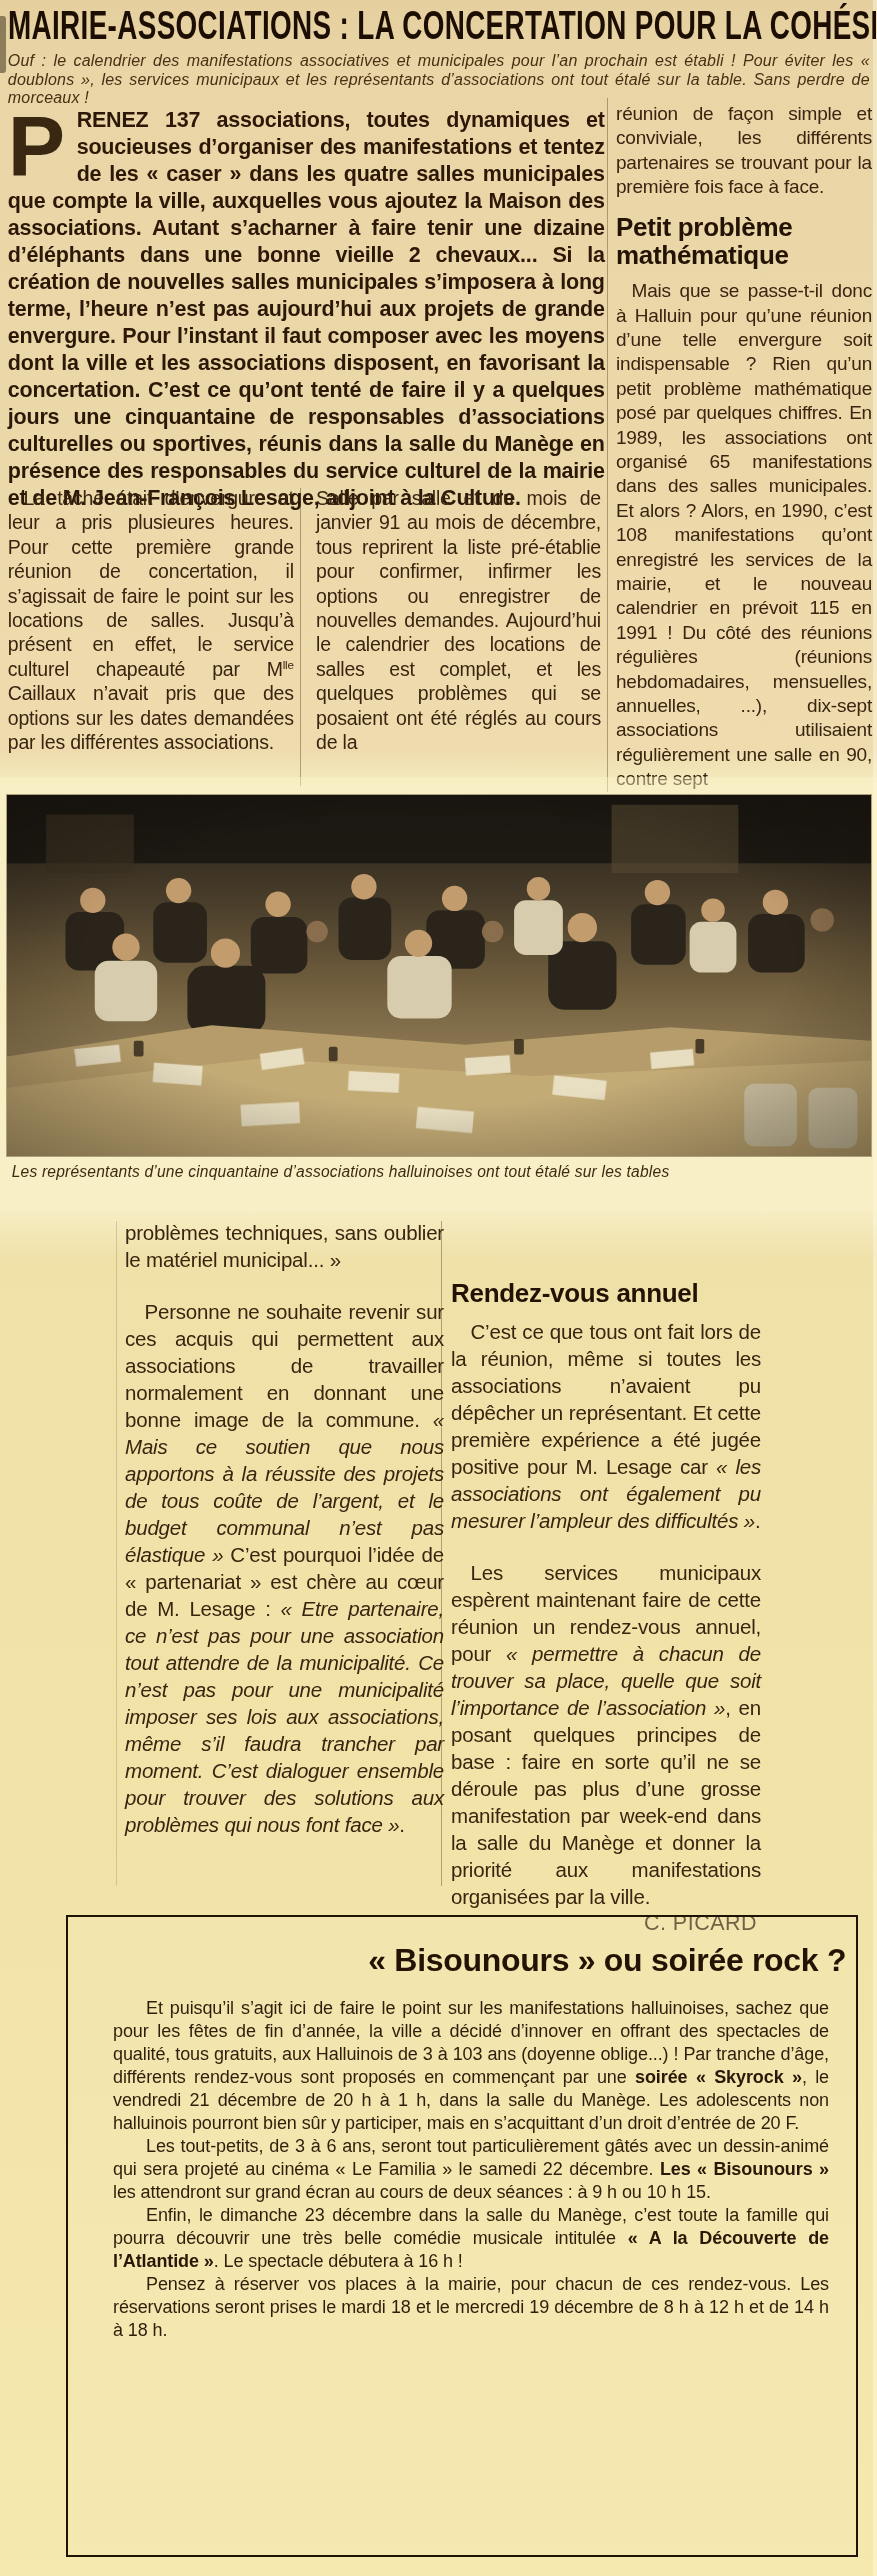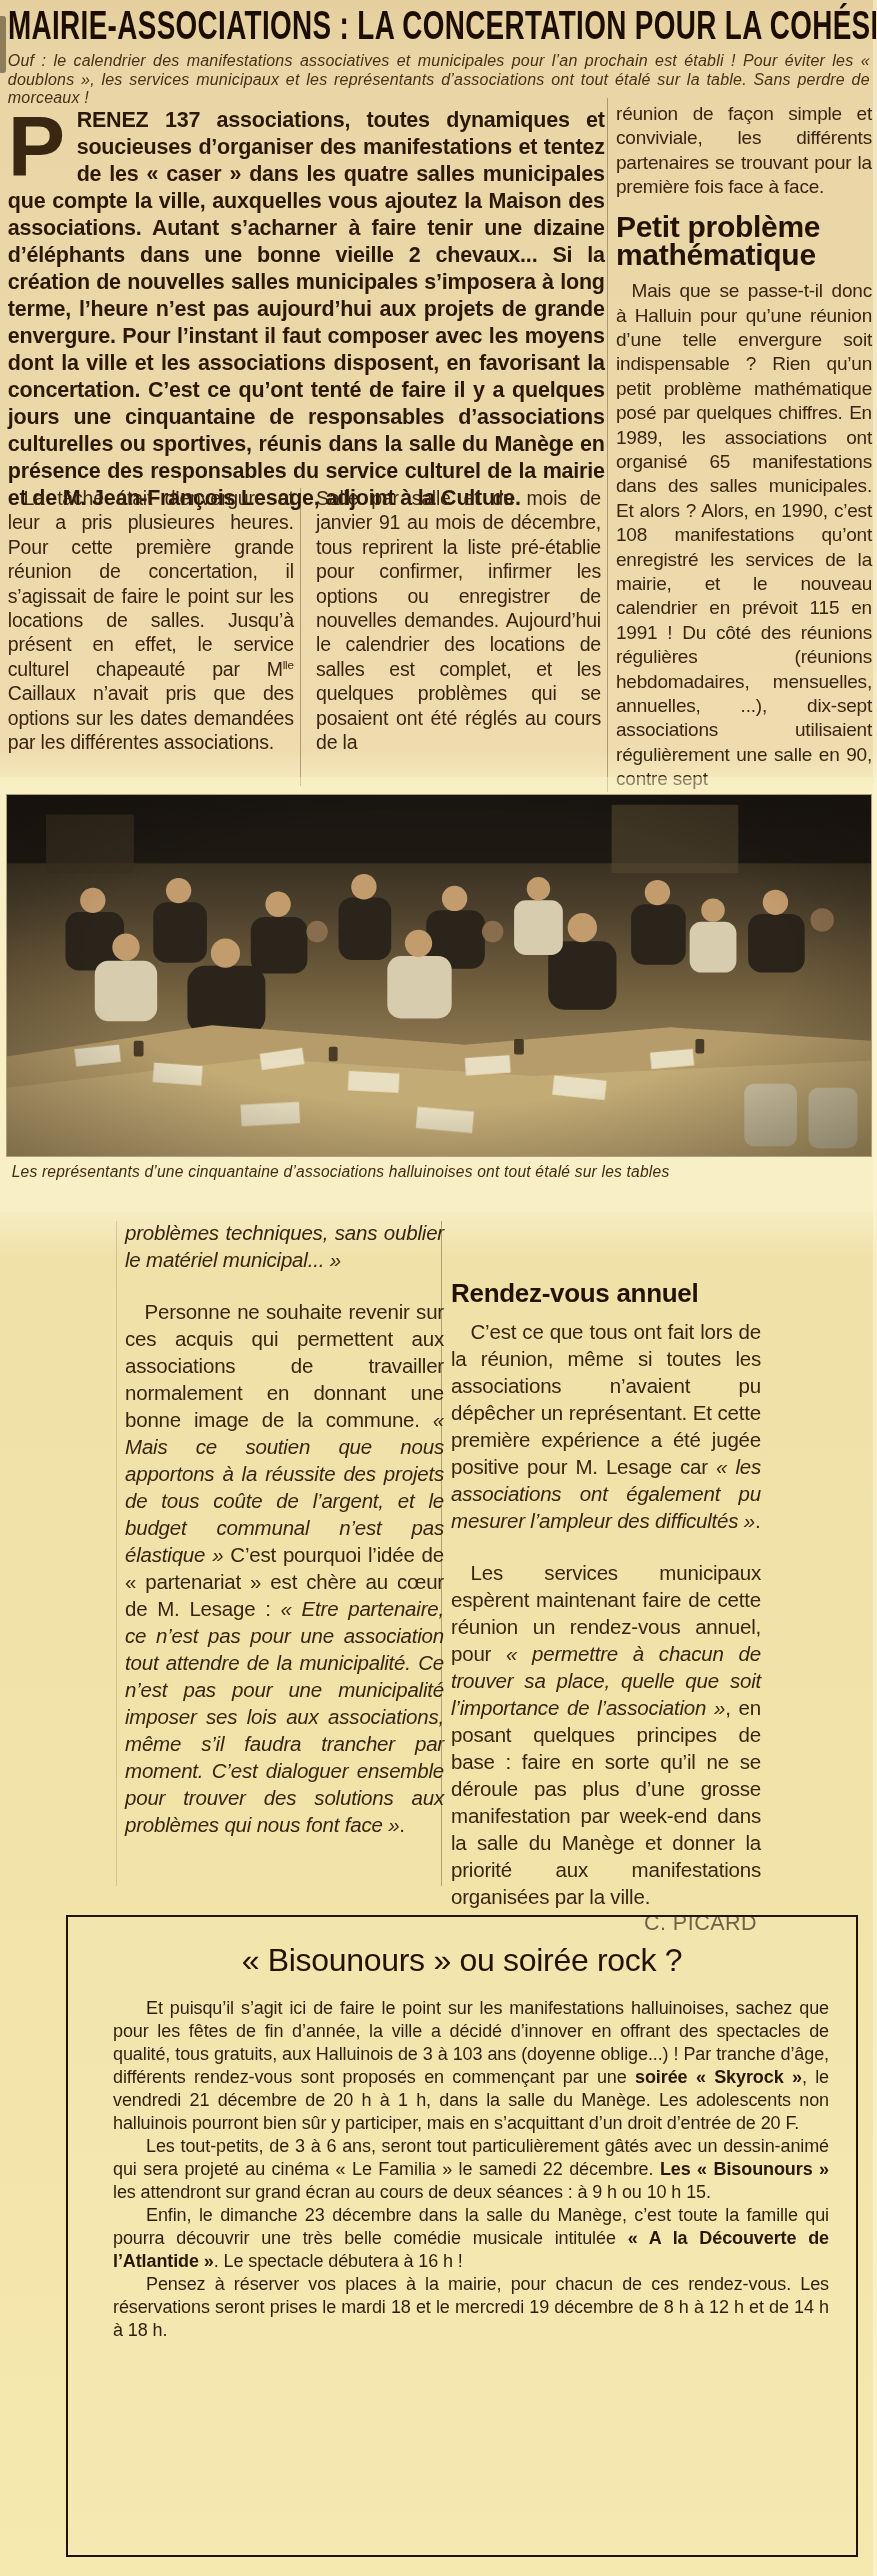--- a/index.html
+++ b/index.html
@@ -38,44 +38,44 @@
   .rule-b{left:607px;top:98px;height:694px;}
   .rule-c{left:441px;top:1221px;height:665px;}
   .rule-d{left:116px;top:1221px;height:665px;background:rgba(70,45,20,.18);}
   .bodycol{position:absolute;font-size:19.5px;line-height:24.4px;text-align:justify;color:#3a2410;letter-spacing:-0.2px;}
   .col1{top:486px;left:7.8px;width:286px;}
   .col2{top:486px;left:316px;width:285px;}
   .col3{top:102px;left:616px;width:256px;font-size:19px;}
   .col1 p,.col2 p,.col3 p{margin:0;}
   .indent{text-indent:15.6px;}
   .subhead{
-    font-size:30px;line-height:28px;font-weight:800;color:#241204;
+    font-size:26px;line-height:28px;font-weight:800;color:#241204;
     margin:13.7px 0 9.8px 0;letter-spacing:-0.3px;text-align:left;
   }
   .photo-band{position:absolute;top:777px;left:0;width:878px;height:435px;background:rgba(252,244,204,.45);}
   .photo{position:absolute;top:795px;left:6.8px;width:864px;height:361px;box-shadow:0 0 0 1px rgba(60,40,15,.4);}
   .caption{
     position:absolute;top:1163px;left:11.7px;width:849px;
     font-size:15.6px;font-style:italic;color:#3d2b12;letter-spacing:0.2px;
   }
   .s2col{position:absolute;font-size:20.5px;line-height:27px;text-align:justify;color:#3a2410;letter-spacing:-0.2px;}
   .s2left{top:1219px;left:125px;width:319px;}
   .s2right{top:1279px;left:451px;width:310px;}
   .s2col p{margin:0;}
   .s2col .para-gap{margin-top:25px;}
   .s2col .indent20{text-indent:19.5px;}
-  .ital{font-style:italic;}
+  .ital{}
   .s2head{font-size:26px;line-height:29px;font-weight:800;color:#231204;margin:0 0 9.8px 0;letter-spacing:-0.3px;}
   .byline{margin-top:15.6px;text-align:right;font-weight:400;font-size:21.5px;color:#2c1808;padding-right:3.9px;letter-spacing:0.5px;}
   .box{
     position:absolute;top:1915px;left:66px;width:788px;height:638px;
     border:2.9px solid #201205;background:rgba(244,233,183,.35);
   }
   .box-title{
-    text-align:center;font-size:32px;font-weight:400;color:#241304;
+    text-align:right;font-size:32px;font-weight:700;color:#241304;
     margin:25px 9.8px 17.6px 9.8px;letter-spacing:-0.3px;
   }
   .box p.bp{
     margin:0 27px 0 45px;font-size:18px;line-height:23px;
     text-align:justify;text-indent:33px;color:#321d0b;letter-spacing:-0.1px;
   }
   sup{font-size:.6em;line-height:0;}
   b{font-weight:800;color:#2c1707;}
 </style>
 </head>

